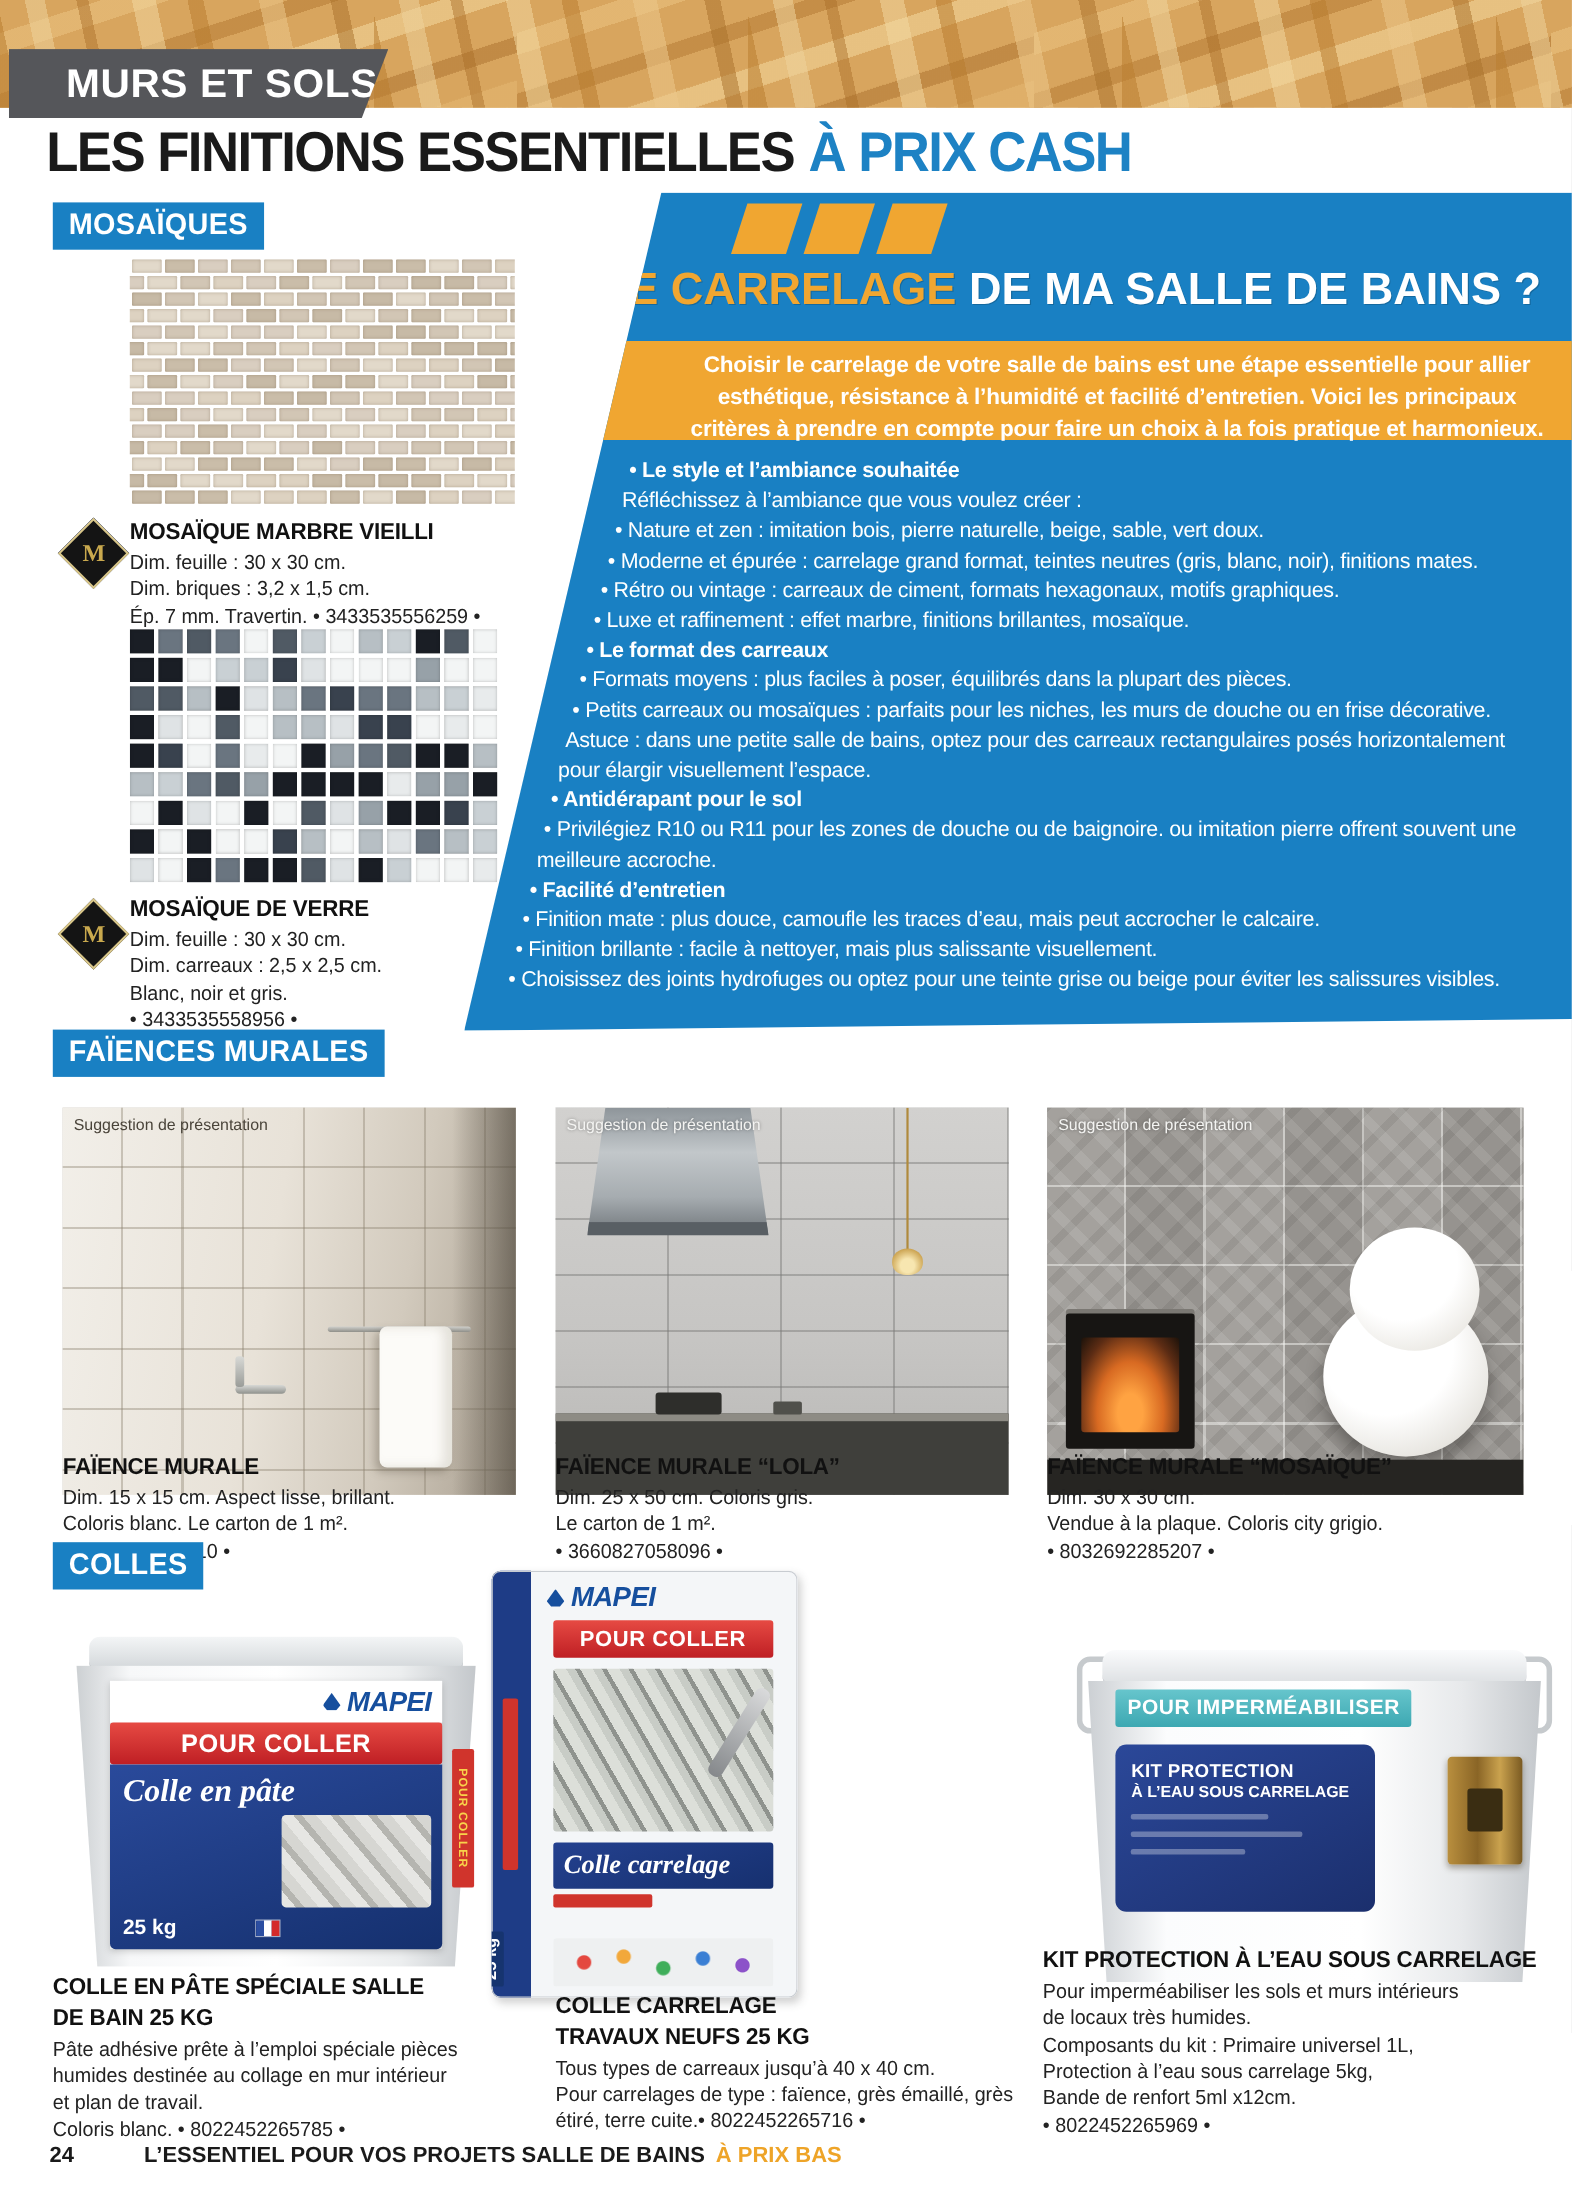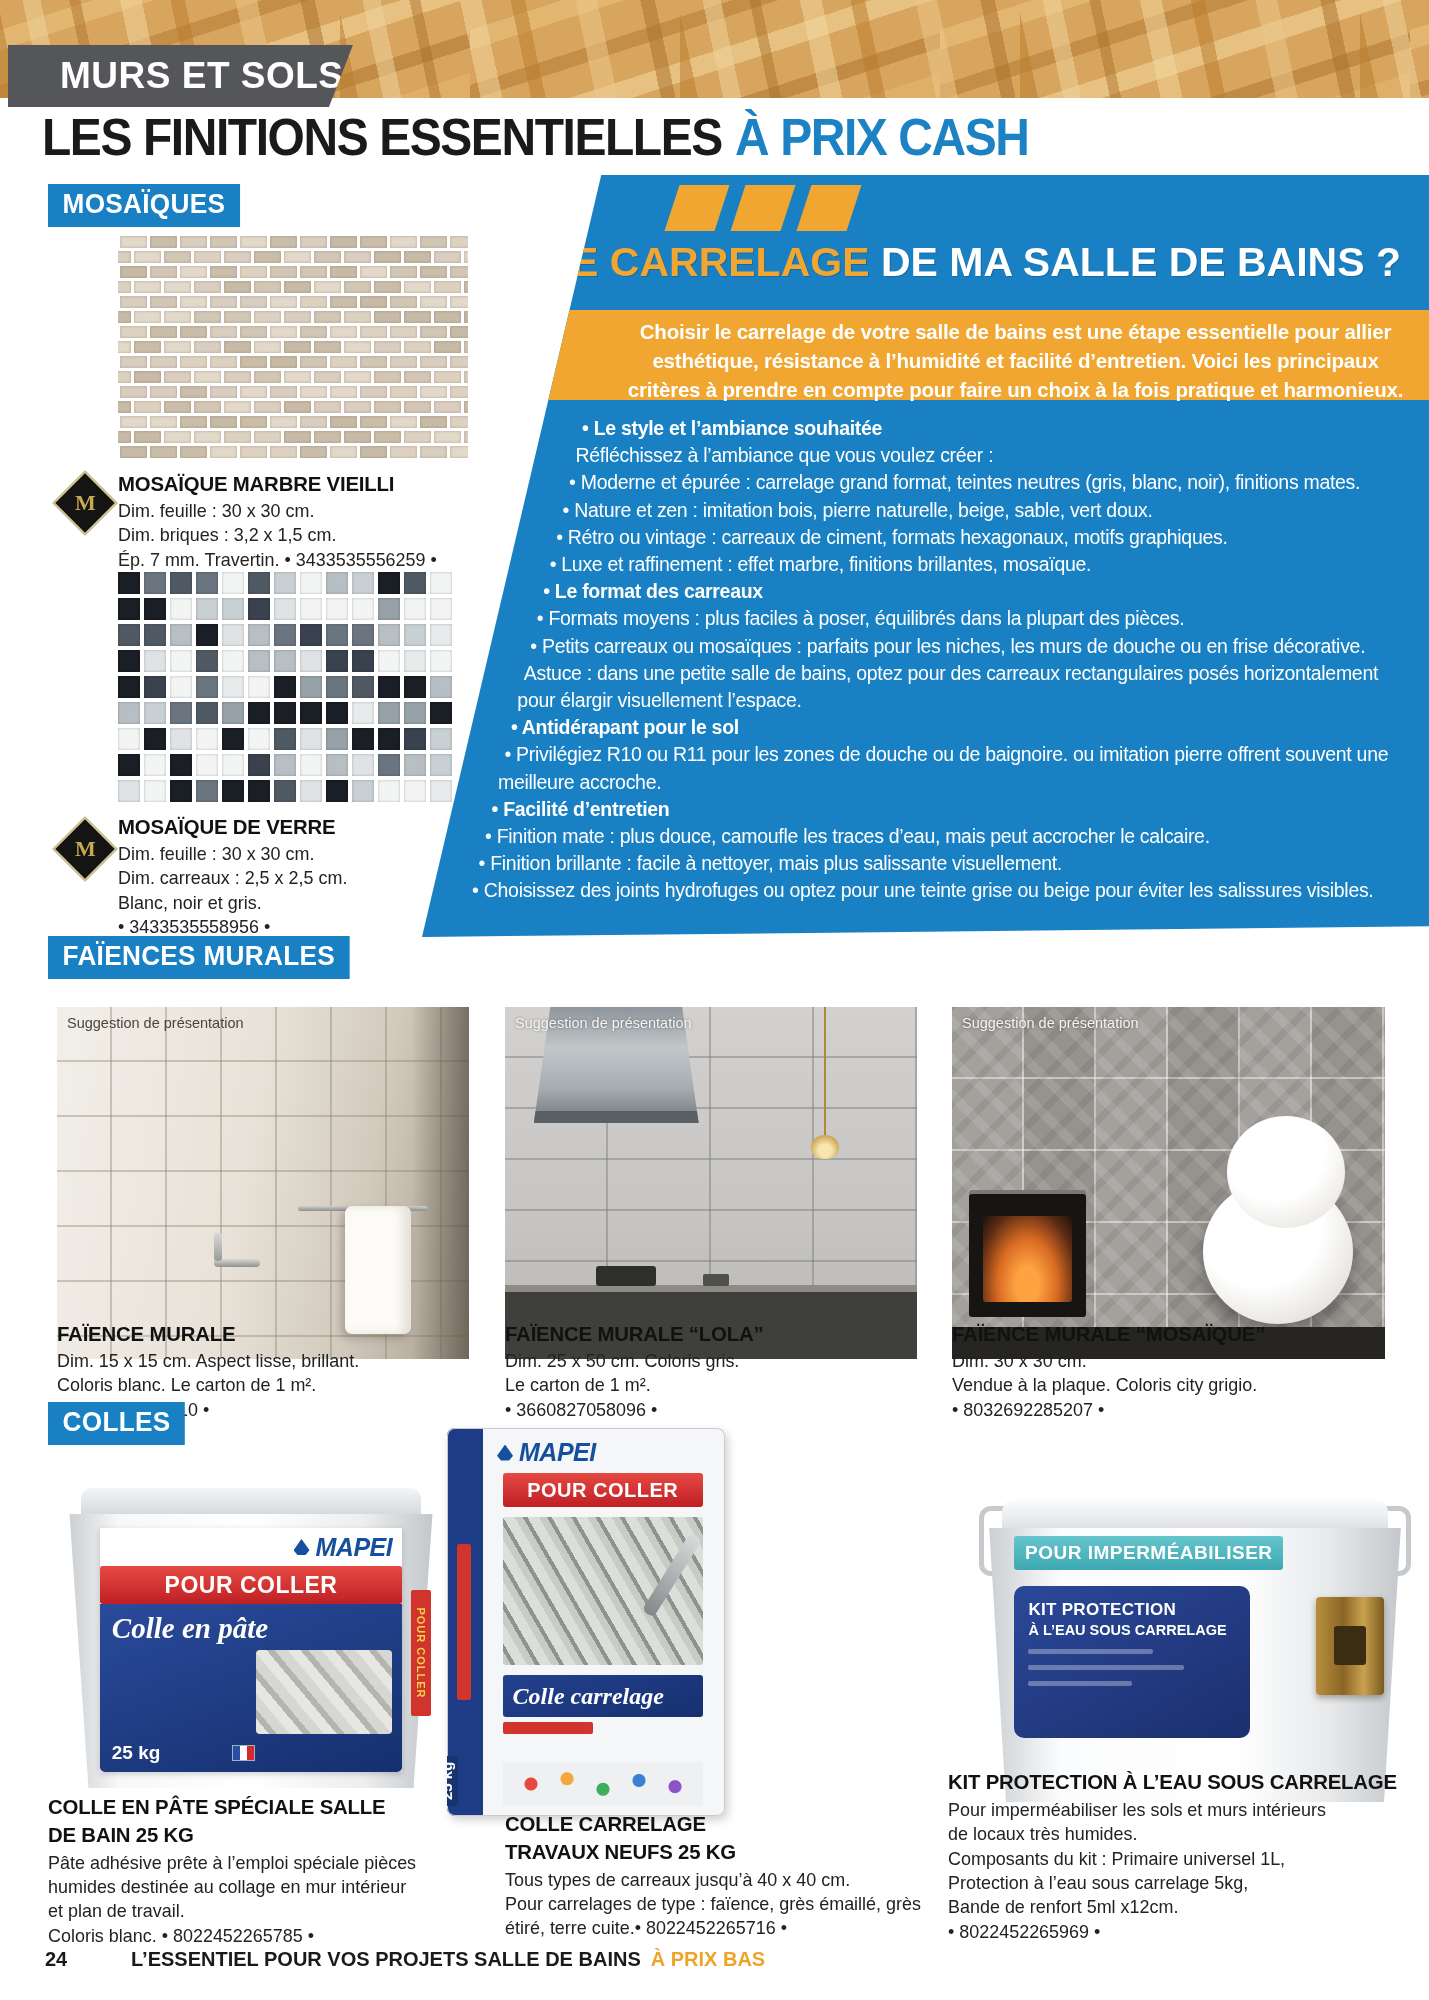--- a/index.html
+++ b/index.html
@@ -50,21 +50,21 @@
     clip-path:polygon(17.8% 0,100% 0,100% 98.6%,0 100%);color:#fff;}
   .dashes{position:absolute;left:250px;top:10px;display:flex;gap:16px;}
   .dash{width:50px;height:46px;background:#f0a631;transform:skewX(-18deg);}
   .ib-t1{position:absolute;right:40px;top:20px;font-size:36px;font-weight:800;letter-spacing:.3px;
     text-shadow:1px 1px 0 rgba(0,0,0,.18);}
   .ib-t2{position:absolute;right:28px;top:64px;font-size:41px;font-weight:800;white-space:nowrap;
     text-shadow:1px 1px 0 rgba(0,0,0,.18);}
   .ib-t2 .yellow{color:#f0a631;}
   .ib-intro{position:absolute;left:0;top:135px;width:100%;height:90px;background:#f0a631;box-sizing:border-box;
     padding:7px 25px 0 205px;text-align:center;font-size:20.5px;font-weight:700;line-height:29px;letter-spacing:-.2px;}
-  .ib-bullets{position:absolute;left:40px;top:240px;width:942px;height:515px;font-size:19.5px;
+  .ib-bullets{position:absolute;left:30px;top:240px;width:942px;height:515px;font-size:19.5px;
     line-height:27.2px;letter-spacing:-.3px;}
   .slant-spacer{float:left;width:120px;height:505px;shape-outside:polygon(0 0,100% 0,0 100%);}
   .ib-bullets .hd{font-weight:700;}
   .ib-bullets .hd::before{content:"• ";}
   .ib-bullets .b::before{content:"• ";}
 
   
   .photo{position:absolute;overflow:hidden;margin-top:44px;}
   .sug{position:absolute;left:10px;top:8px;font-size:14.5px;font-weight:400;}
   .sug.dark{color:#4a443a;}
@@ -388,22 +388,22 @@
       <span class="dash"></span>
     </div>
     <div class="ib-t2">
       <span class="yellow">LE CARRELAGE</span><span> DE MA SALLE DE BAINS ?</span>
     </div>
     <div class="ib-intro">Choisir le carrelage de votre salle de bains est une étape essentielle pour allier esthétique, résistance à l’humidité et facilité d’entretien. Voici les principaux critères à prendre en compte pour faire un choix à la fois pratique et harmonieux.</div>
     <div class="ib-bullets">
       <i class="slant-spacer"></i>
       <div class="hd">Le style et l’ambiance souhaitée</div>
       <div>Réfléchissez à l’ambiance que vous voulez créer :</div>
+      <div class="b">Nature et zen : imitation bois, pierre naturelle, beige, sable, vert doux.</div>
       <div class="b">Moderne et épurée : carrelage grand format, teintes neutres (gris, blanc, noir), finitions mates.</div>
-      <div class="b">Nature et zen : imitation bois, pierre naturelle, beige, sable, vert doux.</div>
       <div class="b">Rétro ou vintage : carreaux de ciment, formats hexagonaux, motifs graphiques.</div>
       <div class="b">Luxe et raffinement : effet marbre, finitions brillantes, mosaïque.</div>
       <div class="hd">Le format des carreaux</div>
       <div class="b">Formats moyens : plus faciles à poser, équilibrés dans la plupart des pièces.</div>
       <div class="b">Petits carreaux ou mosaïques : parfaits pour les niches, les murs de douche ou en frise décorative.</div>
       <div>Astuce : dans une petite salle de bains, optez pour des carreaux rectangulaires posés horizontalement pour élargir visuellement l’espace.</div>
       <div class="hd">Antidérapant pour le sol</div>
       <div class="b">Privilégiez R10 ou R11 pour les zones de douche ou de baignoire. ou imitation pierre offrent souvent une meilleure accroche.</div>
       <div class="hd">Facilité d’entretien</div>
       <div class="b">Finition mate : plus douce, camoufle les traces d’eau, mais peut accrocher le calcaire.</div>

